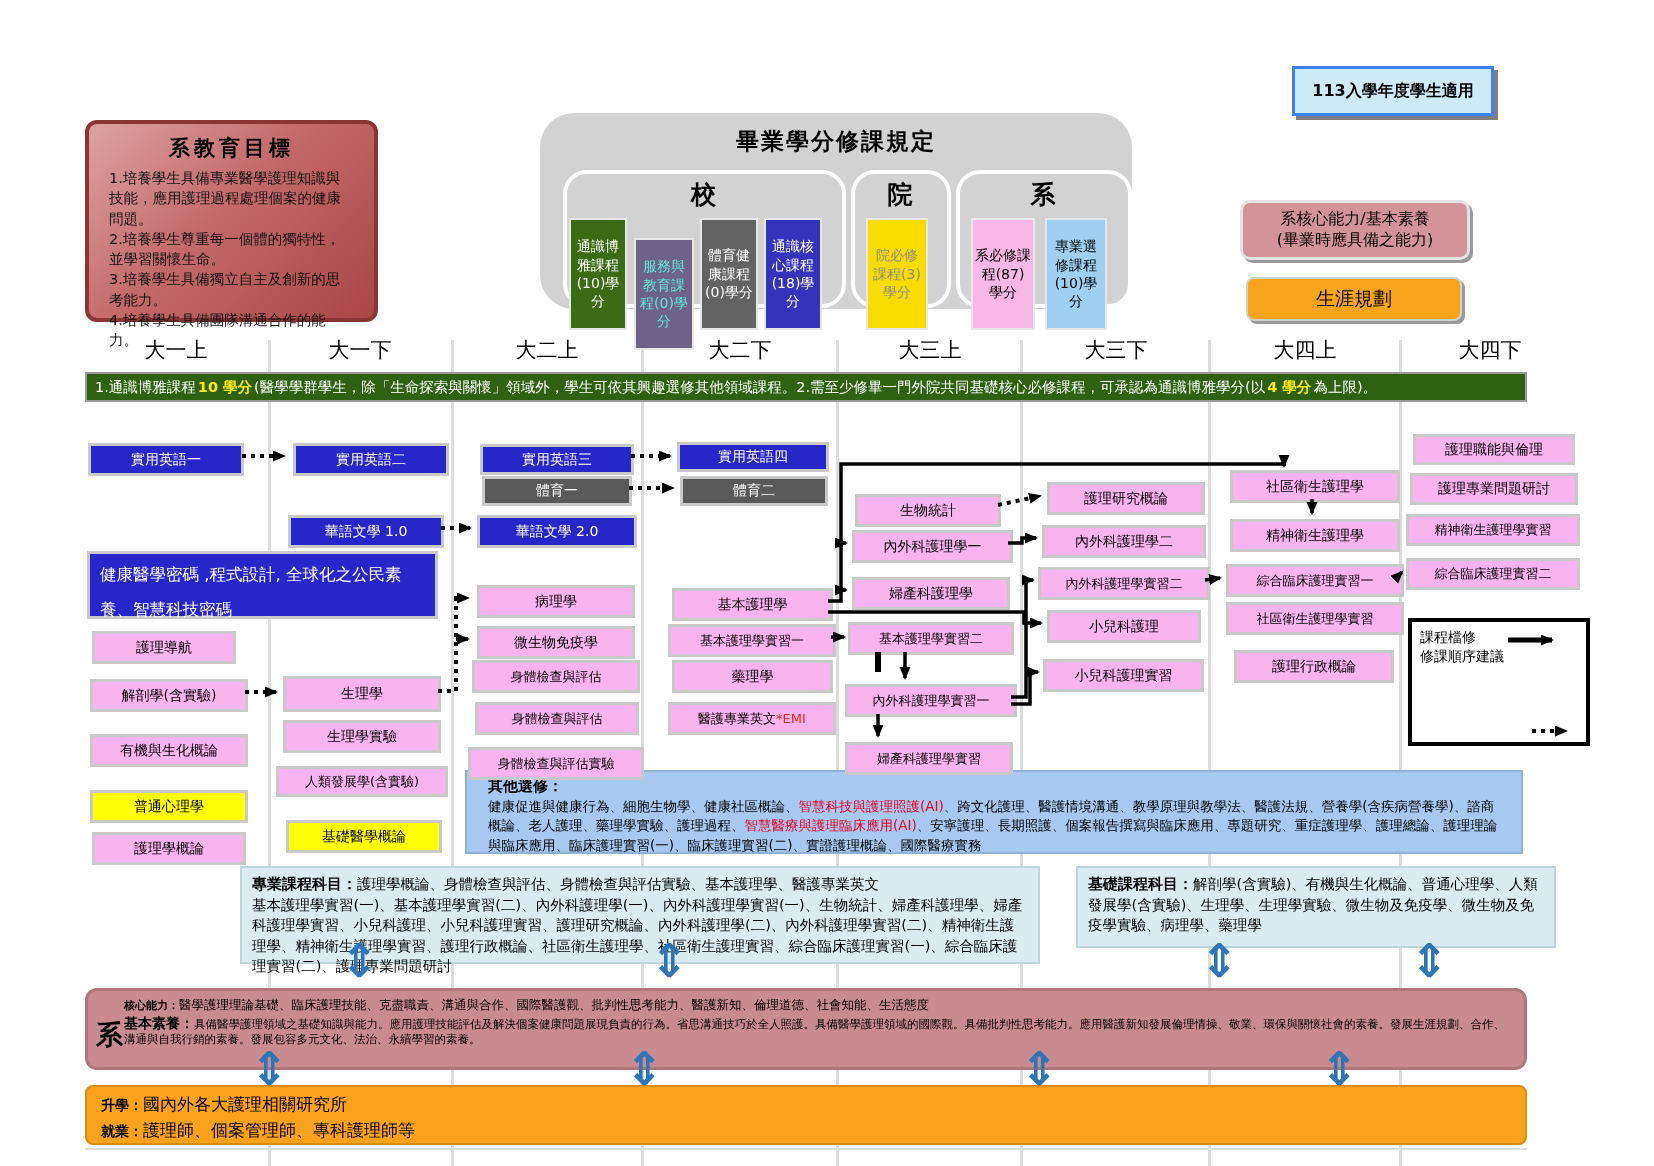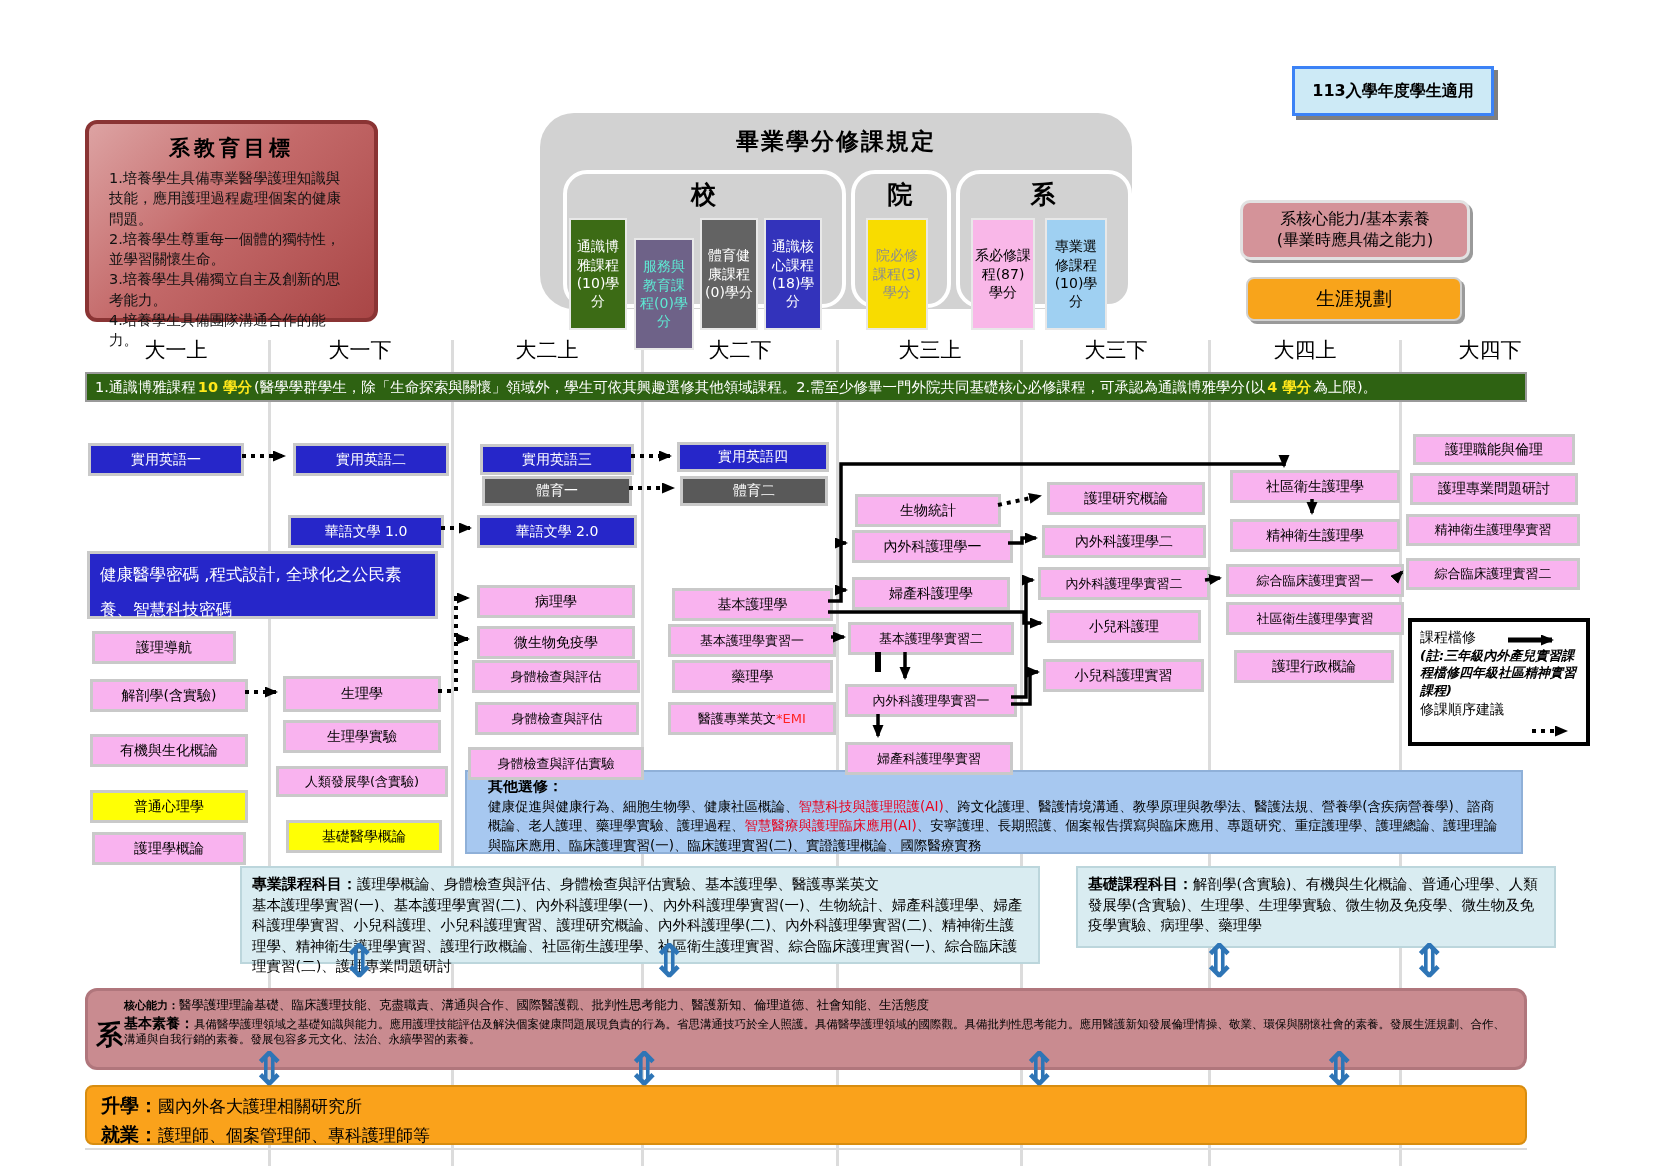--- a/index.html
+++ b/index.html
@@ -51,21 +51,21 @@
   
   .compet{left:85px;top:988px;width:1442px;height:82px;background:#c98b90;border:3px solid #b0767c;border-radius:12px;z-index:3;padding:5px 12px 5px 36px;box-sizing:border-box;}
   .compet .dept{position:absolute;left:8px;top:26px;font-size:27px;font-weight:700;}
   .compet .l1{font-size:12.5px;line-height:1.4;}
   .compet .l1 b{font-size:11px;}
   .compet .l2{font-size:11.5px;line-height:1.35;}
   .compet .l2 b{font-size:14px;}
   
   .pathways{left:85px;top:1085px;width:1442px;height:60px;background:#faa21b;border:2px solid #d88d10;border-radius:8px;z-index:3;padding:4px 14px;box-sizing:border-box;}
   .pathways .row{font-size:17px;line-height:1.55;}
-  .pathways b{font-size:19px;}
+  .pathways b{font-size:14px;}
   
   .darrow{position:absolute;color:#2e75b6;font-size:46px;font-weight:700;z-index:4;line-height:1;}
   svg.overlay{position:absolute;left:0;top:0;z-index:5;pointer-events:none;}
   .footline{position:absolute;left:85px;top:1148px;width:1442px;height:2px;background:#dcdcdc;z-index:0;}
 </style>
 </head>
 <body>
 
 <div id="page">
 
@@ -183,21 +183,20 @@
   <div class="crs pink sm" style="left:1226px;top:602px;width:172px">社區衛生護理學實習</div>
   <div class="crs pink" style="left:1234px;top:650px;width:154px">護理行政概論</div>
 
   <div class="crs pink" style="left:1413px;top:434px;width:156px;height:25px">護理職能與倫理</div>
   <div class="crs pink" style="left:1410px;top:473px;width:162px;height:26px">護理專業問題研討</div>
   <div class="crs pink sm" style="left:1406px;top:514px;width:168px;height:26px">精神衛生護理學實習</div>
   <div class="crs pink sm" style="left:1406px;top:558px;width:168px;height:26px">綜合臨床護理實習二</div>
 
   <div class="abs legend">
     <div>課程檔修</div>
-    <div class="note">(註:三年級內外產兒實習課程檔修四年級社區精神實習課程)</div>
     <div>修課順序建議</div>
   </div>
 
   <div class="abs electives">
     <b>其他選修：</b><br>
     <span>健康促進與健康行為、細胞生物學、健康社區概論、</span><span class="red">智慧科技與護理照護(AI)</span><span>、跨文化護理、醫護情境溝通、教學原理與教學法、醫護法規、營養學(含疾病營養學)、諮商概論、老人護理、藥理學實驗、護理過程、</span><span class="red">智慧醫療與護理臨床應用(AI)</span><span>、安寧護理、長期照護、個案報告撰寫與臨床應用、專題研究、重症護理學、護理總論、護理理論與臨床應用、臨床護理實習(一)、臨床護理實習(二)、實證護理概論、國際醫療實務</span>
   </div>
 
   <div class="subject" style="left:240px;top:866px;width:800px;height:98px;">
     <b>專業課程科目：</b><span>護理學概論、身體檢查與評估、身體檢查與評估實驗、基本護理學、醫護專業英文</span><br>

